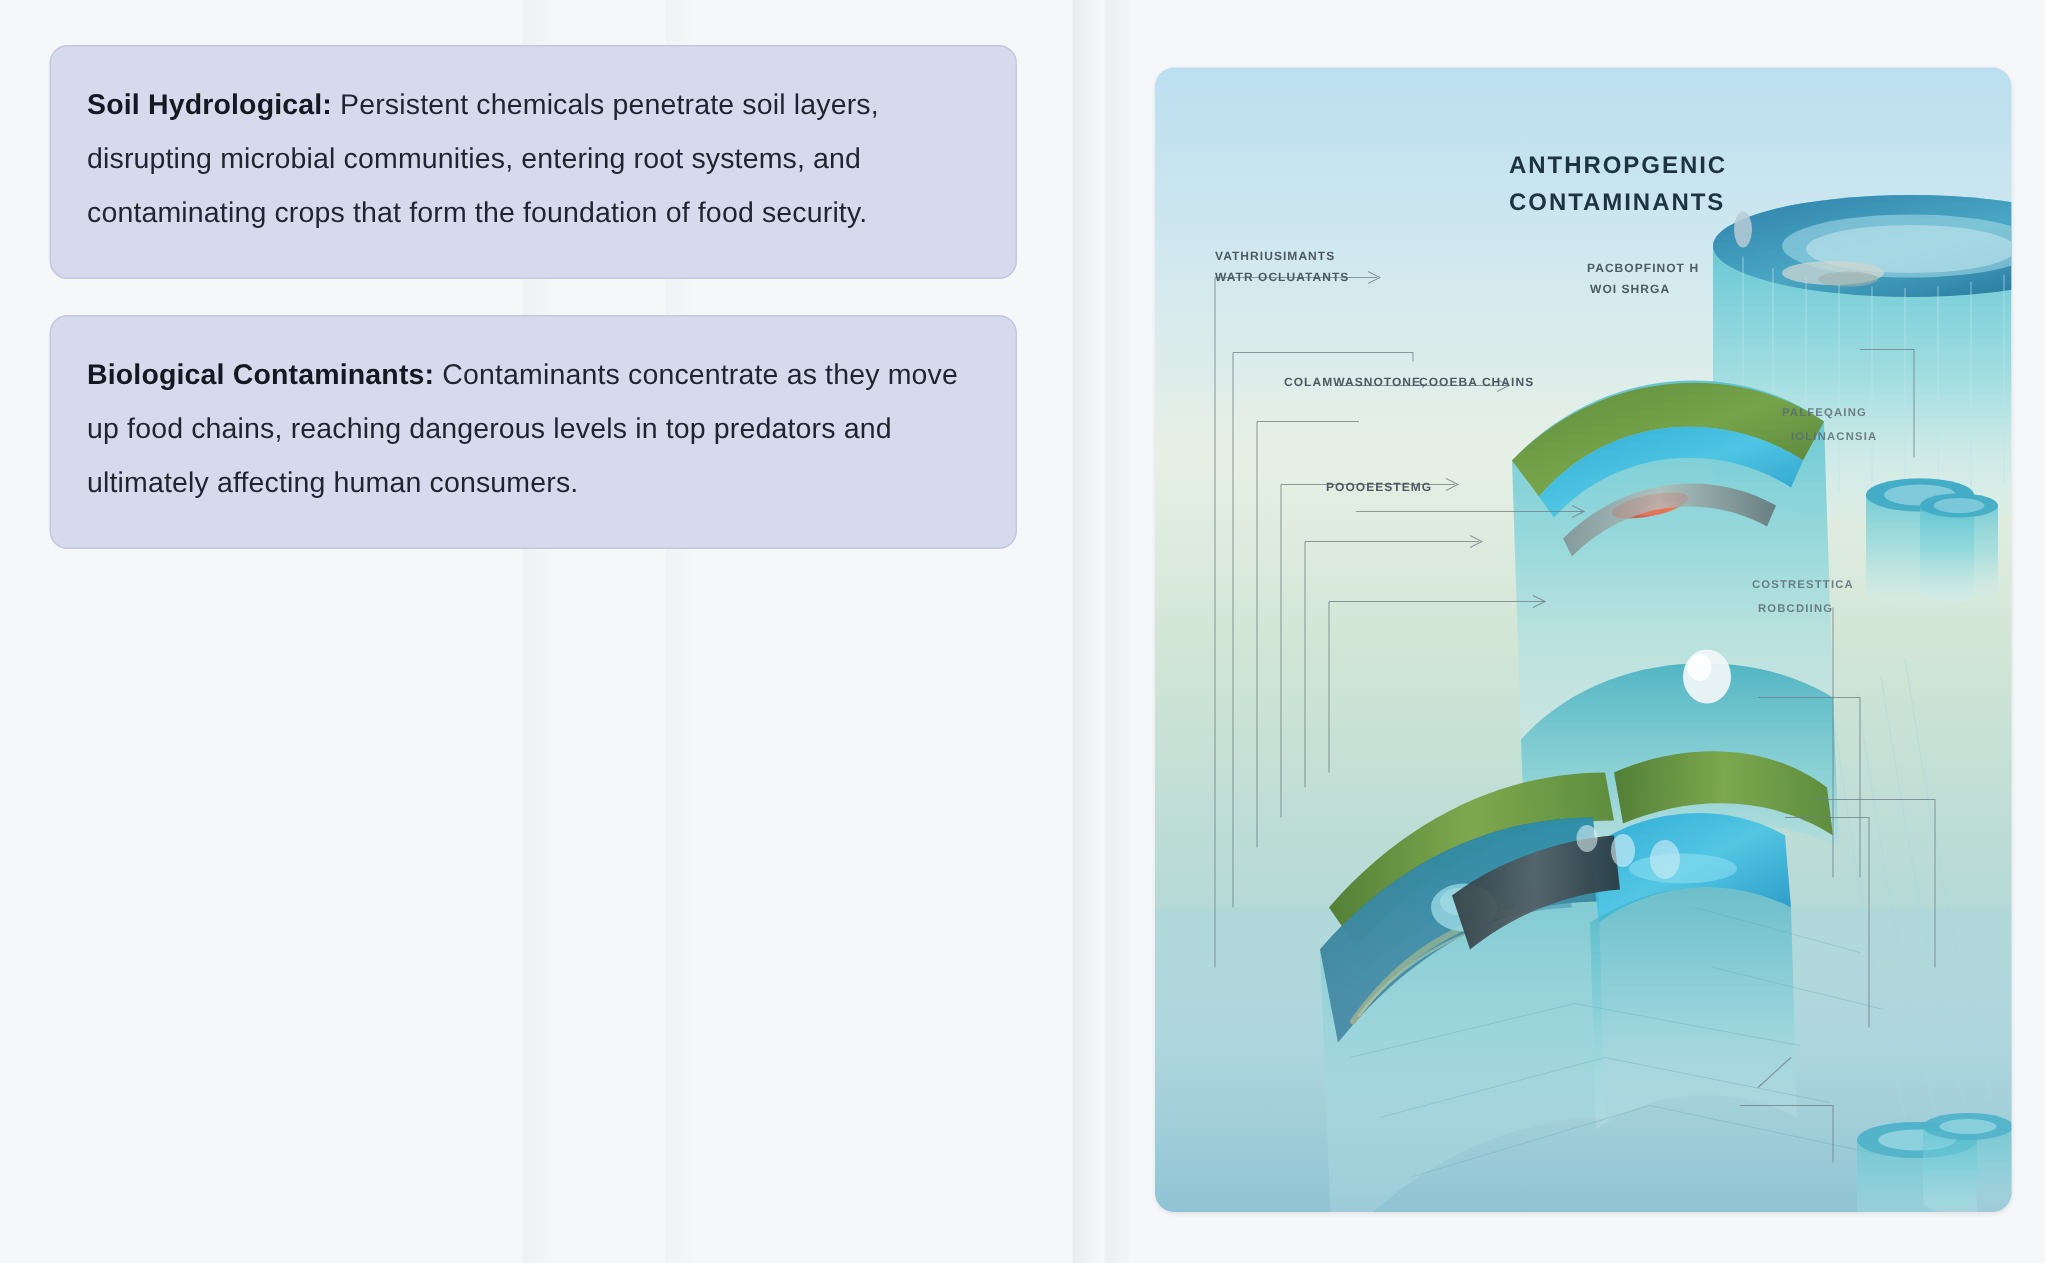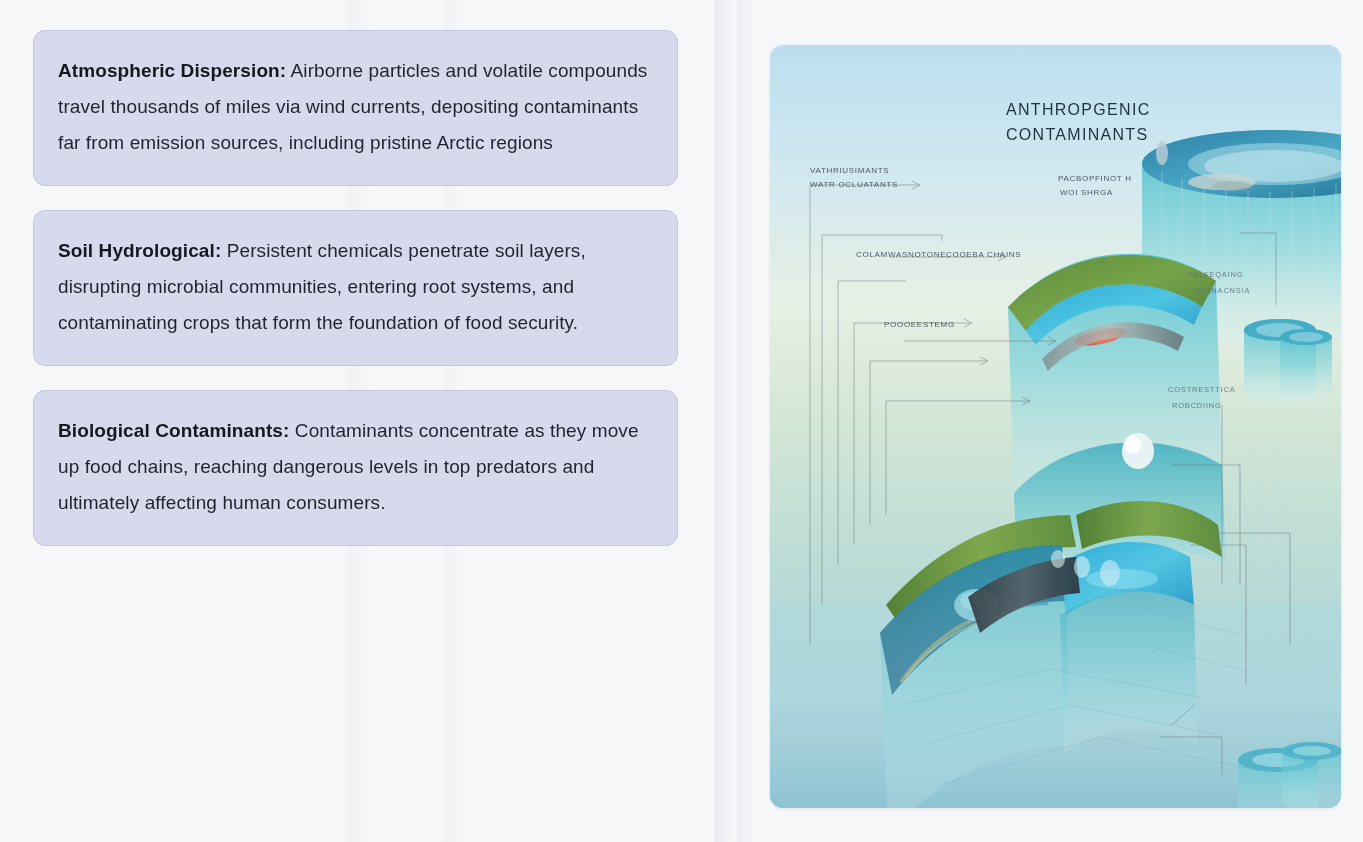--- a/index.html
+++ b/index.html
@@ -81,20 +81,21 @@
         #cfe7f0 10%,
         #dfeef0 22%,
         #e6f0e6 33%,
         #d9e8d8 44%,
         #c9e0d2 54%,
         #bfdcd5 64%,
         #b5d8da 74%,
         #a9d2db 86%,
         #8ec3d2 100%);
     box-shadow: 0 1px 3px rgba(30,40,60,.10);
+    font-weight: bold;
   }
 
   .figure-panel svg { display: block; width: 100%; height: 100%; }
 
   
   .fig-label {
     font-family: "Liberation Sans", sans-serif;
     fill: #4c5a63;
     font-size: 8px;
     letter-spacing: .7px;
@@ -116,23 +117,20 @@
 </style>
 </head>
 <body>
 
 <div class="bg-streaks"></div>
 
 <div class="page">
 
   <div class="cards-column">
 
-    <div class="info-card">
-      <p><span class="term">Atmospheric Dispersion:</span><span> Airborne particles and volatile compounds travel thousands of miles via wind currents, depositing contaminants far from emission sources, including pristine Arctic regions</span></p>
-    </div>
 
 
     <div class="info-card">
       <p><span class="term">Soil Hydrological:</span><span> Persistent chemicals penetrate soil layers, disrupting microbial communities, entering root systems, and contaminating crops that form the foundation of food security.</span></p>
     </div>
 
     <div class="info-card">
       <p><span class="term">Biological Contaminants:</span><span> Contaminants concentrate as they move up food chains, reaching dangerous levels in top predators and ultimately affecting human consumers.</span></p>
     </div>
 

